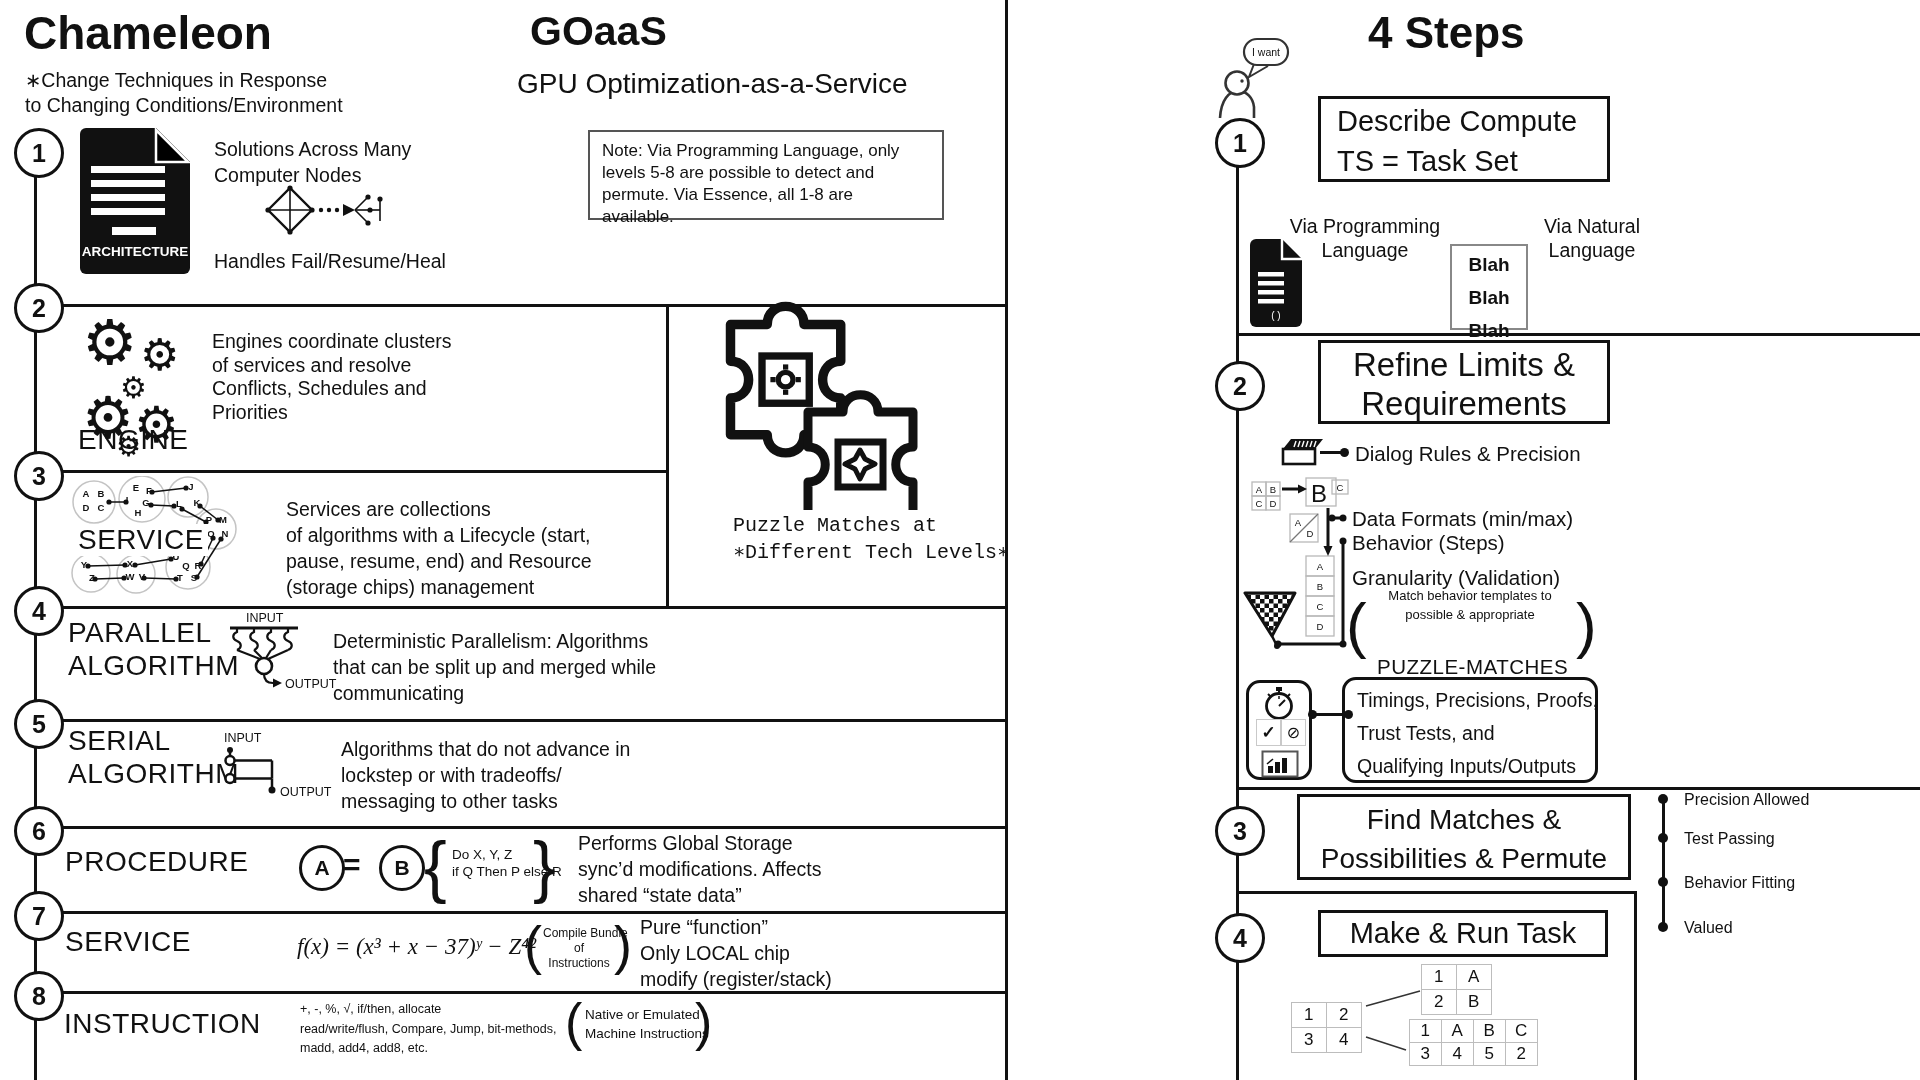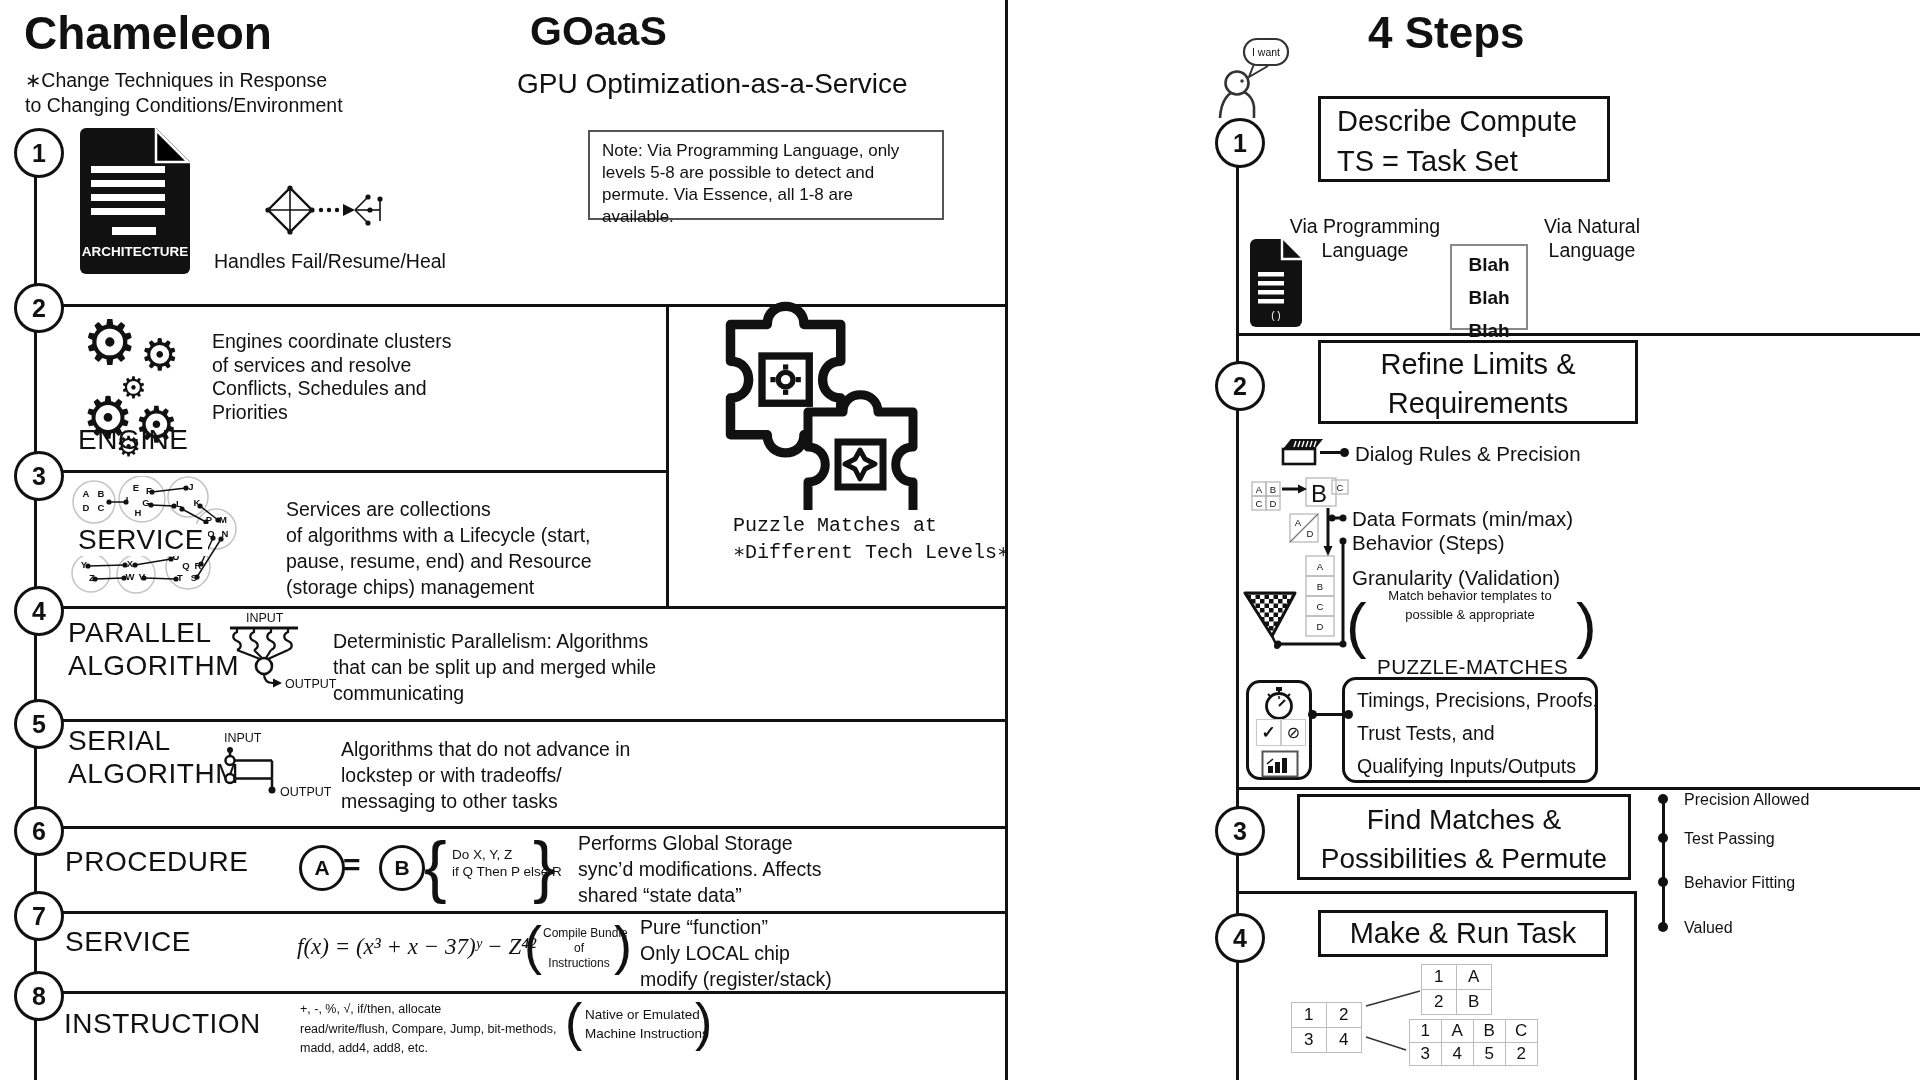--- a/index.html
+++ b/index.html
@@ -84,20 +84,22 @@
   <svg class="abs" style="left:78px;top:126px;z-index:2;" width="114" height="150" viewBox="0 0 114 150">
     <path d="M2,8 a6,6 0 0 1 6,-6 H78 L112,36 V142 a6,6 0 0 1 -6,6 H8 a6,6 0 0 1 -6,-6 Z" fill="#111"></path>
     <path d="M78,4 L78,36 L110,36 Z" fill="#000" stroke="#fff" stroke-width="2.5"></path>
     <rect x="13" y="40" width="74" height="7" fill="#fff"></rect>
     <rect x="13" y="54" width="74" height="7" fill="#fff"></rect>
     <rect x="13" y="68" width="74" height="7" fill="#fff"></rect>
     <rect x="13" y="82" width="74" height="7" fill="#fff"></rect>
     <rect x="34" y="101" width="44" height="8" fill="#fff"></rect>
     <text x="57" y="130" text-anchor="middle" fill="#fff" font-size="13.5" font-weight="bold">ARCHITECTURE</text>
   </svg>
+  <div class="abs pre desc" style="left:214px;top:136px;">Solutions Across Many
+Computer Nodes</div>
   <svg class="abs" style="left:264px;top:182px;" width="124" height="56" viewBox="0 0 124 56">
     <path d="M4,28 L26,6 L48,28 L26,50 Z" fill="none" stroke="#111" stroke-width="2.4"></path>
     <line x1="4" y1="28" x2="48" y2="28" stroke="#111" stroke-width="1.6"></line>
     <line x1="26" y1="6" x2="26" y2="50" stroke="#111" stroke-width="1.6"></line>
     <circle cx="4" cy="28" r="2.6" fill="#111"></circle>
       <circle cx="48" cy="28" r="2.6" fill="#111"></circle>
     <circle cx="26" cy="6" r="2.6" fill="#111"></circle>
       <circle cx="26" cy="50" r="2.6" fill="#111"></circle>
     <circle cx="57" cy="28" r="2.2" fill="#111"></circle>
       <circle cx="65" cy="28" r="2.2" fill="#111"></circle>
@@ -350,21 +352,21 @@
     <rect x="12" y="54" width="26" height="4.5" fill="#fff"></rect>
     <rect x="12" y="63" width="26" height="4.5" fill="#fff"></rect>
     <text x="30" y="83" font-size="10" text-anchor="middle" fill="#fff">(  )</text>
   </svg>
   <div class="abs pre c b" style="left:1450px;top:244px;width:78px;height:86px;border:2px solid #888;font-size:19px;line-height:33px;padding-top:2px;box-sizing:border-box;background:#fff;">Blah
 Blah
 Blah</div>
   <div class="abs pre c" style="left:1528px;top:214px;width:128px;font-size:19.5px;line-height:24px;">Via Natural
 Language</div>
 
-  <div class="box pre c" style="left:1318px;top:340px;width:320px;height:84px;font-size:29px;line-height:39px;padding-top:2px;">Refine Limits &amp;
+  <div class="box pre c" style="left:1318px;top:340px;width:292px;height:84px;font-size:33px;line-height:39px;padding-top:2px;">Refine Limits &amp;
 Requirements</div>
 
   <svg class="abs" style="left:1278px;top:436px;" width="46" height="34" viewBox="0 0 46 34">
     <path d="M5,13 L13,3 H45 L37,13 Z" fill="#111"></path>
     <g stroke="#fff" stroke-width="1.4">
       <line x1="18" y1="5" x2="16" y2="11"></line>
         <line x1="22" y1="5" x2="20" y2="11"></line>
       <line x1="26" y1="5" x2="24" y2="11"></line>
         <line x1="30" y1="5" x2="28" y2="11"></line>
       <line x1="34" y1="5" x2="32" y2="11"></line>

